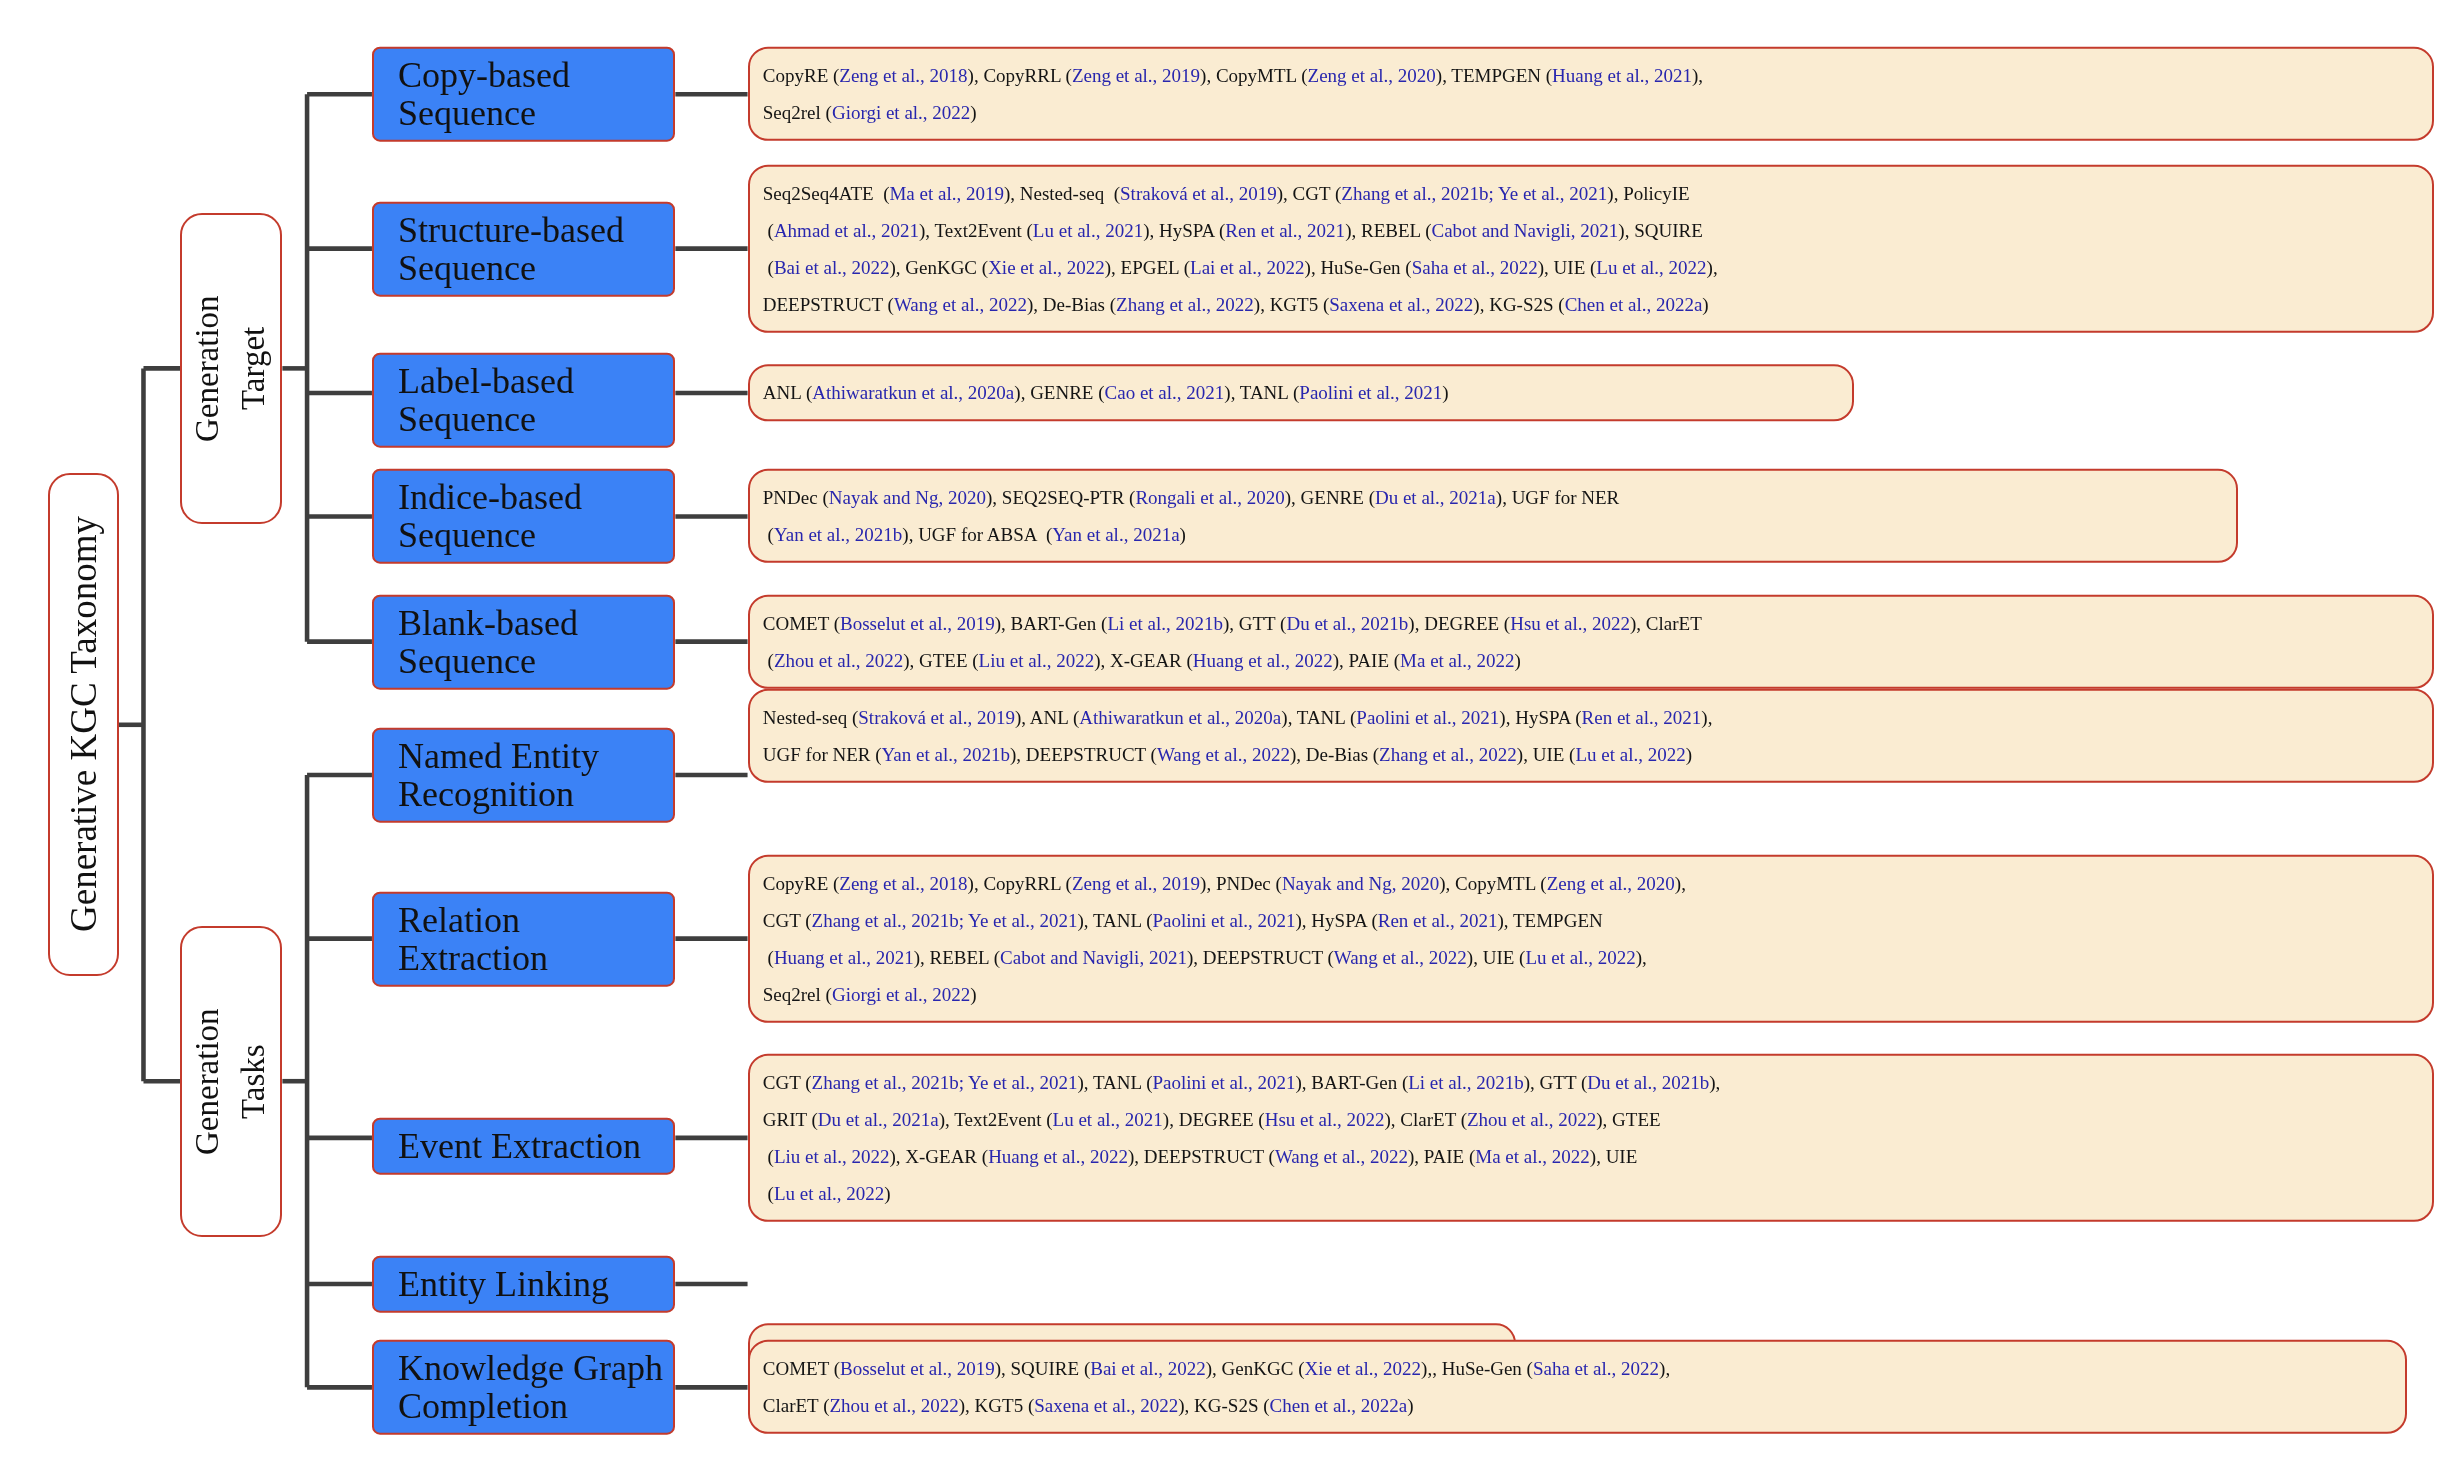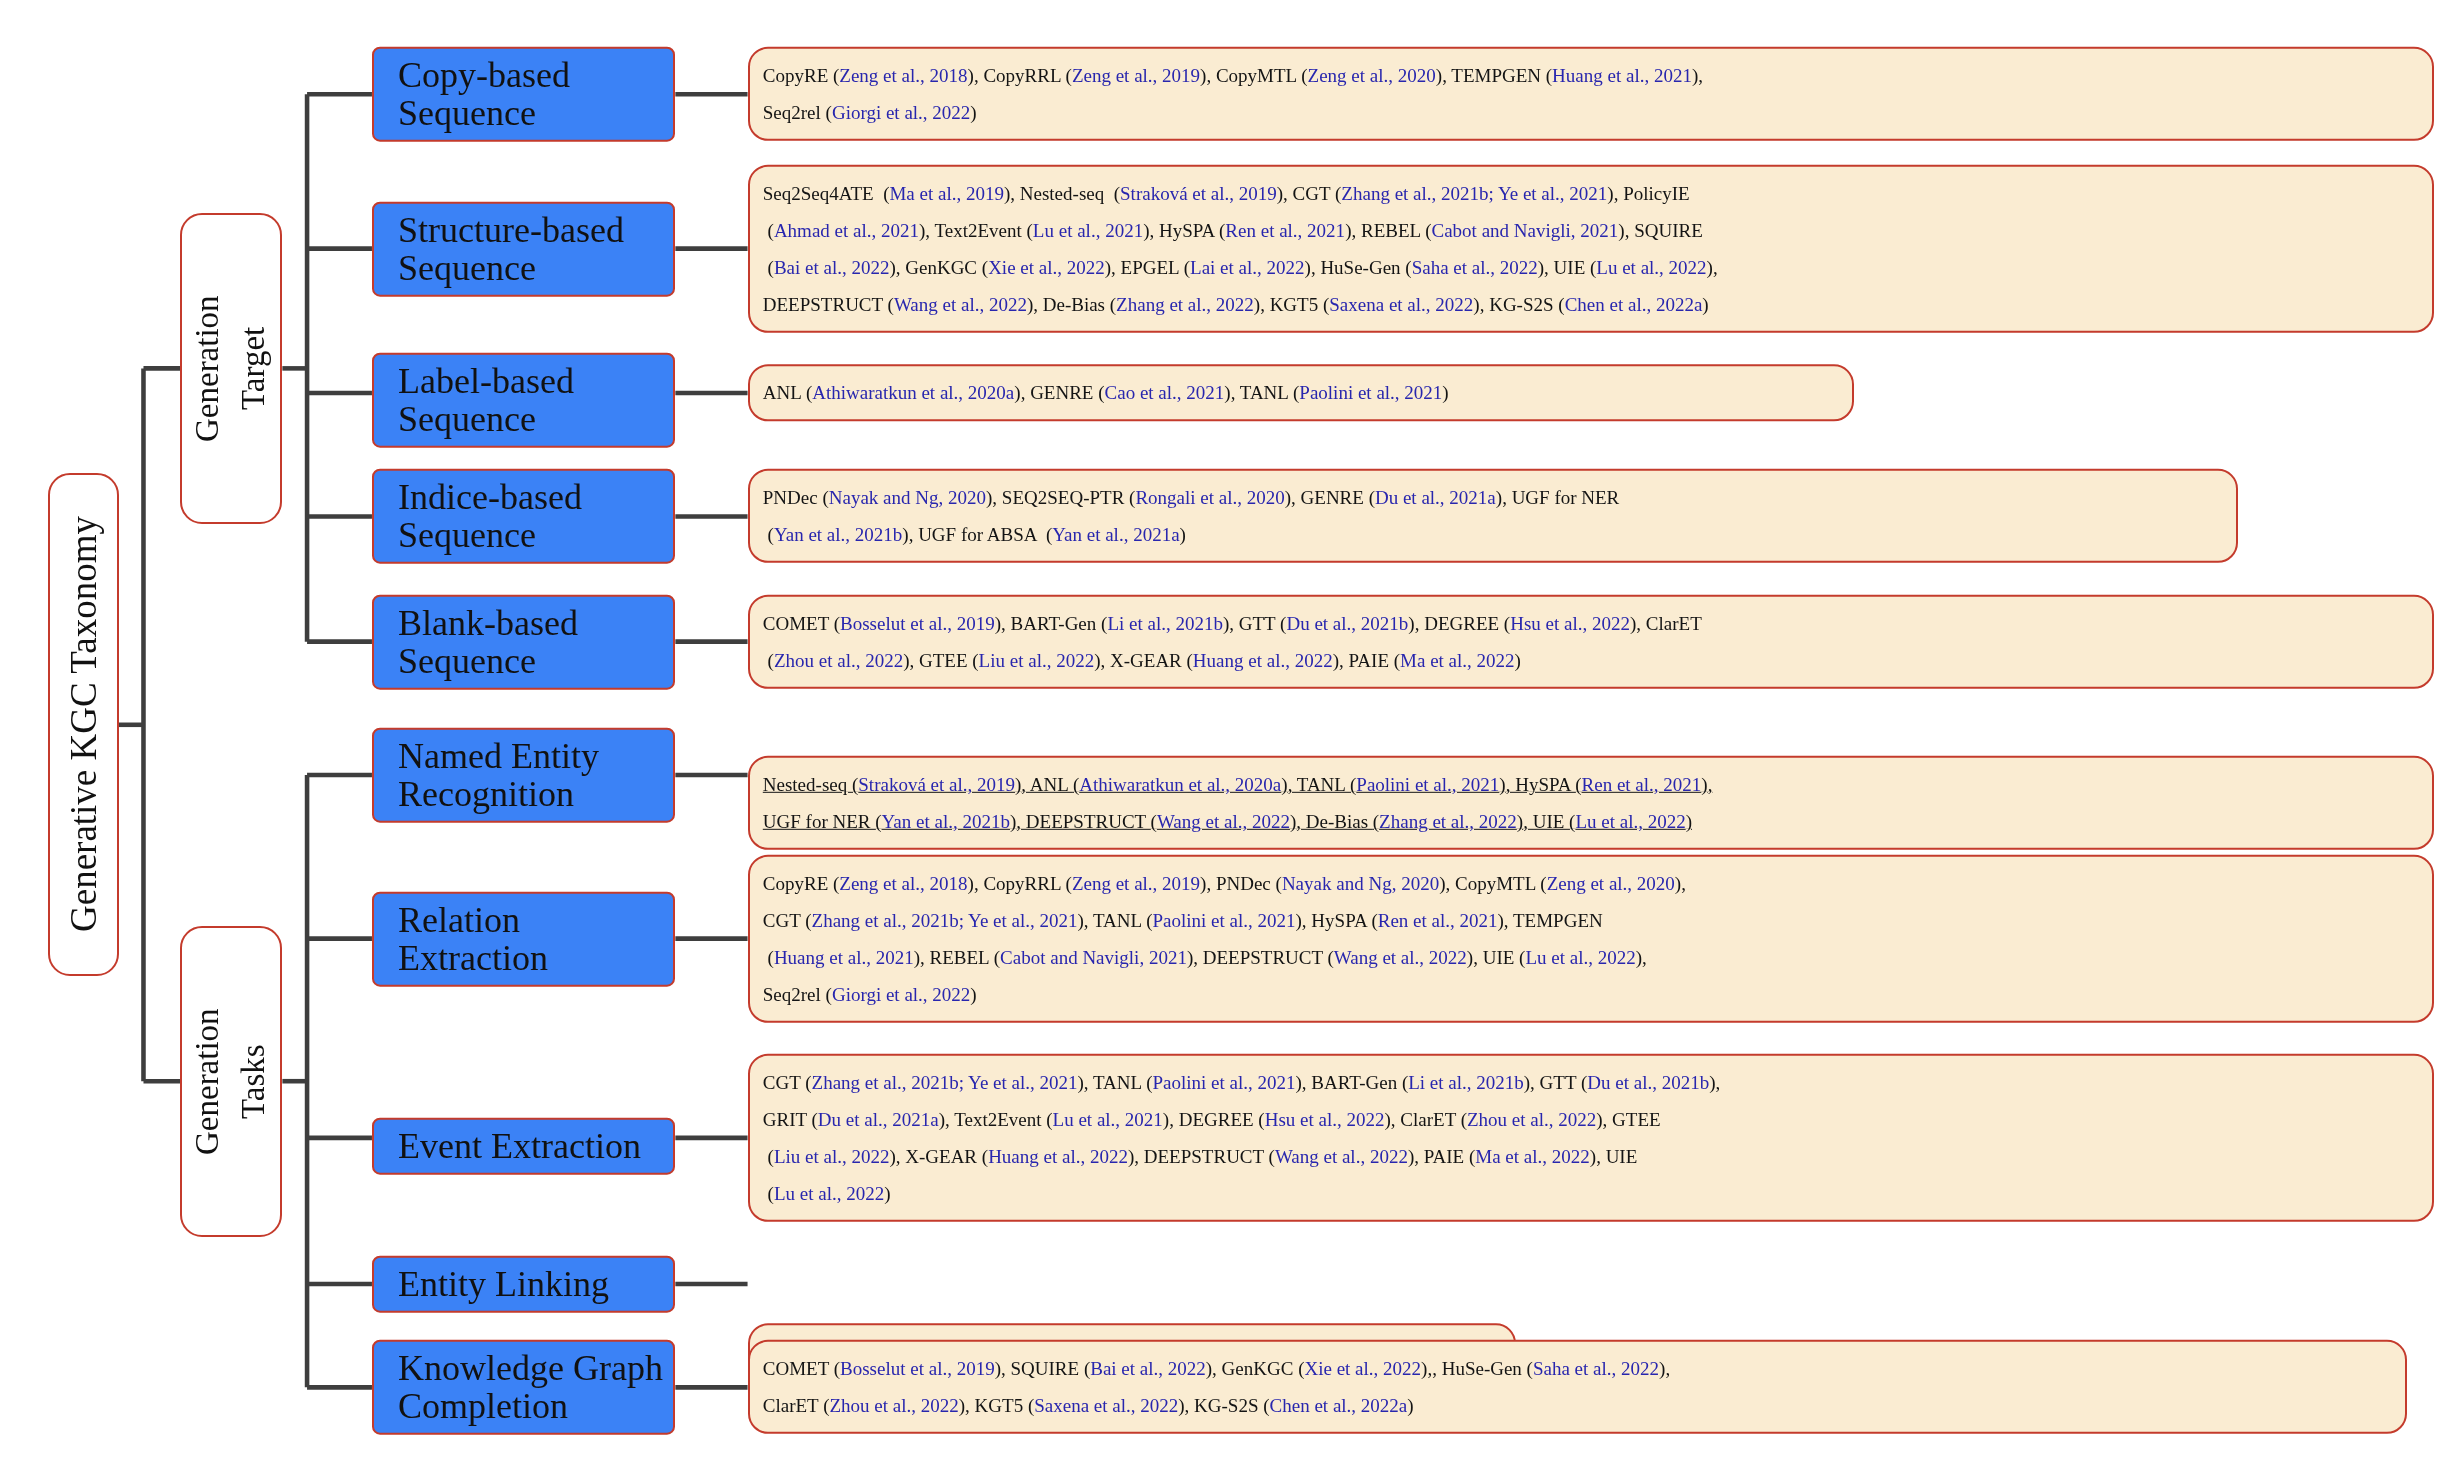--- a/index.html
+++ b/index.html
@@ -131,21 +131,21 @@
         <div class="cit-line"><span>&nbsp;</span>(<span class="cite">Yan et al., 2021b</span>)<span>, UGF for ABSA &nbsp;</span>(<span class="cite">Yan et al., 2021a</span>)</div>
       </div>
       <div class="leaf-label" style="top: 642px;">Blank-based
 Sequence</div>
       <div class="cit-box" style="top: 642px; width: 1686px;">
         <div class="cit-line"><span>COMET </span>(<span class="cite">Bosselut et al., 2019</span>)<span>, BART-Gen </span>(<span class="cite">Li et al., 2021b</span>)<span>, GTT </span>(<span class="cite">Du et al., 2021b</span>)<span>, DEGREE </span>(<span class="cite">Hsu et al., 2022</span>)<span>, ClarET</span></div>
         <div class="cit-line"><span>&nbsp;</span>(<span class="cite">Zhou et al., 2022</span>)<span>, GTEE </span>(<span class="cite">Liu et al., 2022</span>)<span>, X-GEAR </span>(<span class="cite">Huang et al., 2022</span>)<span>, PAIE </span>(<span class="cite">Ma et al., 2022</span>)</div>
       </div>
       <div class="leaf-label" style="top: 775px;">Named Entity
 Recognition</div>
-      <div class="cit-box" style="top: 803px; width: 1686px; text-decoration: underline;">
+      <div class="cit-box" style="top: 736px; width: 1686px;">
         <div class="cit-line"><span>Nested-seq </span>(<span class="cite">Straková et al., 2019</span>)<span>, ANL </span>(<span class="cite">Athiwaratkun et al., 2020a</span>)<span>, TANL </span>(<span class="cite">Paolini et al., 2021</span>)<span>, HySPA </span>(<span class="cite">Ren et al., 2021</span>)<span>,</span></div>
         <div class="cit-line"><span>UGF for NER </span>(<span class="cite">Yan et al., 2021b</span>)<span>, DEEPSTRUCT </span>(<span class="cite">Wang et al., 2022</span>)<span>, De-Bias </span>(<span class="cite">Zhang et al., 2022</span>)<span>, UIE </span>(<span class="cite">Lu et al., 2022</span>)</div>
       </div>
       <div class="leaf-label" style="top: 939px;">Relation Extraction</div>
       <div class="cit-box" style="top: 939px; width: 1686px;">
         <div class="cit-line"><span>CopyRE </span>(<span class="cite">Zeng et al., 2018</span>)<span>, CopyRRL </span>(<span class="cite">Zeng et al., 2019</span>)<span>, PNDec </span>(<span class="cite">Nayak and Ng, 2020</span>)<span>, CopyMTL </span>(<span class="cite">Zeng et al., 2020</span>)<span>,</span></div>
         <div class="cit-line"><span>CGT </span>(<span class="cite">Zhang et al., 2021b; Ye et al., 2021</span>)<span>, TANL </span>(<span class="cite">Paolini et al., 2021</span>)<span>, HySPA </span>(<span class="cite">Ren et al., 2021</span>)<span>, TEMPGEN</span></div>
         <div class="cit-line"><span>&nbsp;</span>(<span class="cite">Huang et al., 2021</span>)<span>, REBEL </span>(<span class="cite">Cabot and Navigli, 2021</span>)<span>, DEEPSTRUCT </span>(<span class="cite">Wang et al., 2022</span>)<span>, UIE </span>(<span class="cite">Lu et al., 2022</span>)<span>,</span></div>
         <div class="cit-line"><span>Seq2rel </span>(<span class="cite">Giorgi et al., 2022</span>)</div>
       </div>

